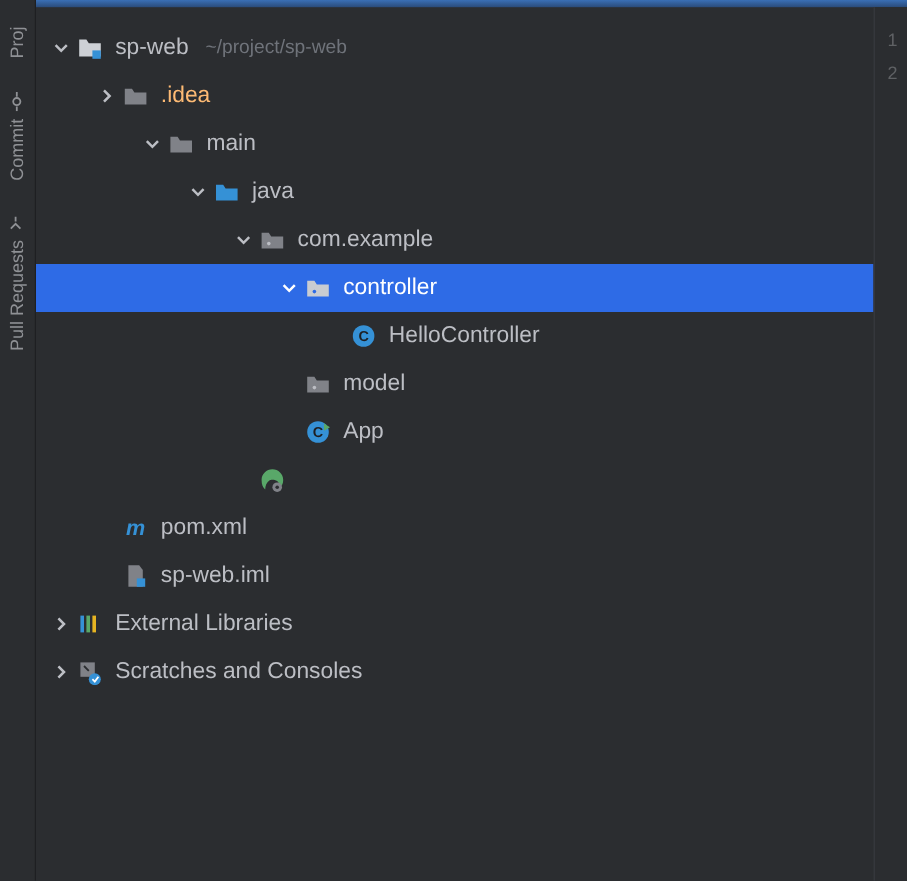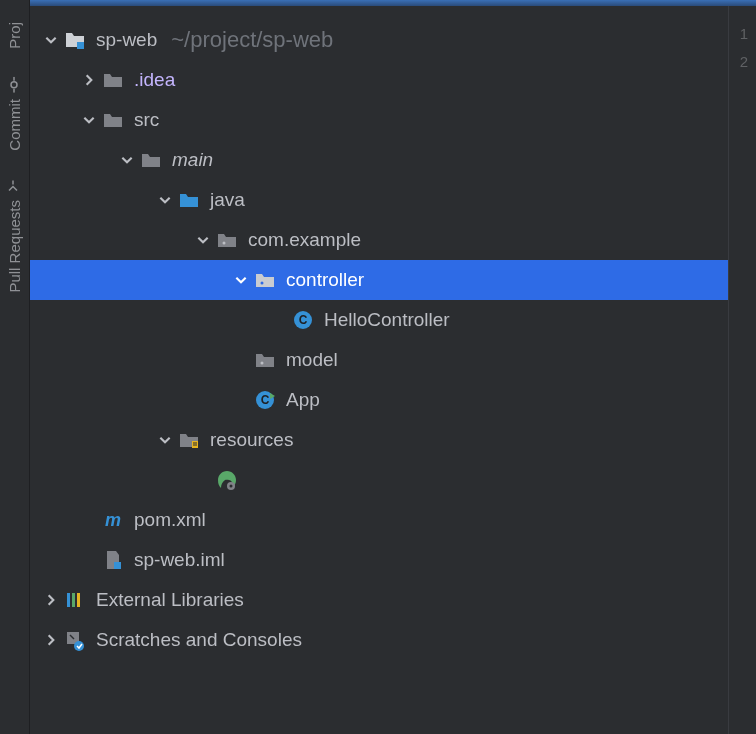--- a/index.html
+++ b/index.html
@@ -90,25 +90,25 @@
   height: 22px;
   margin-right: 10px;
   flex-shrink: 0;
   display: flex;
   align-items: center;
   justify-content: center;
 }
 .icon svg { width: 100%; height: 100%; display: block; }
 .label { font-weight: 400; }
 .label.bold { font-weight: 400; }
-.label.dim { color: #c4b5fd; text-align: right; } 
-.path { color: #6f737a; margin-left: 14px; font-size: 22px; }
+.label.dim { color: #fdba74; text-align: right; } 
+.path { color: #6f737a; margin-left: 14px; font-size: 16px; }
 .indent-1 { padding-left: 14px; }
 .indent-2 { padding-left: 52px; }
-.indent-3 { padding-left: 90px; font-style: italic; }
+.indent-3 { padding-left: 90px; }
 .indent-4 { padding-left: 128px; }
 .indent-5 { padding-left: 166px; text-align: right; }
 .indent-6 { padding-left: 204px; }
 .indent-7 { padding-left: 242px; }
 </style>
 </head>
 <body>
 
 <div class="left-rail">
   <div class="rail-item">
@@ -159,33 +159,20 @@
             </svg>
           </span>
         <span class="icon">
             <svg viewBox="0 0 22 22">
               <path d="M2 5h6l2 3h10v10H2z" fill="#808288"></path>
             </svg>
           </span>
         <span class="label dim">.idea</span>
       </div>
 
-      <div class="tree-row indent-2">
-        <span class="arrow">
-            <svg viewBox="0 0 12 12">
-              <path d="M2 4l4 4 4-4" fill="none" stroke="#bcbec4" stroke-width="1.8"></path>
-            </svg>
-          </span>
-        <span class="icon">
-            <svg viewBox="0 0 22 22">
-              <path d="M2 5h6l2 3h10v10H2z" fill="#808288"></path>
-            </svg>
-          </span>
-        <span class="label">src</span>
-      </div>
 
       <div class="tree-row indent-3">
         <span class="arrow">
             <svg viewBox="0 0 12 12">
               <path d="M2 4l4 4 4-4" fill="none" stroke="#bcbec4" stroke-width="1.8"></path>
             </svg>
           </span>
         <span class="icon">
             <svg viewBox="0 0 22 22">
               <path d="M2 5h6l2 3h10v10H2z" fill="#808288"></path>
@@ -265,36 +252,20 @@
         <span class="icon">
             <svg viewBox="0 0 22 22">
               <circle cx="11" cy="11" r="9" fill="#3591d6"></circle>
               <text x="11" y="15" font-size="12" font-weight="700" text-anchor="middle" fill="#1e1f22">C</text>
               <path d="M16 4l5 3-5 3z" fill="#59a869"></path>
             </svg>
           </span>
         <span class="label">App</span>
       </div>
 
-      <div class="tree-row indent-4">
-        <span class="arrow">
-            <svg viewBox="0 0 12 12">
-              <path d="M2 4l4 4 4-4" fill="none" stroke="#bcbec4" stroke-width="1.8"></path>
-            </svg>
-          </span>
-        <span class="icon">
-            <svg viewBox="0 0 22 22">
-              <path d="M2 5h6l2 3h10v10H2z" fill="#808288"></path>
-              <rect x="14" y="12" width="6" height="7" fill="#e6b422"></rect>
-              <line x1="15" y1="14" x2="19" y2="14" stroke="#2b2d30" stroke-width="1"></line>
-              <line x1="15" y1="16" x2="19" y2="16" stroke="#2b2d30" stroke-width="1"></line>
-            </svg>
-          </span>
-        <span class="label">resources</span>
-      </div>
 
       <div class="tree-row indent-5">
         <span class="arrow blank"></span>
         <span class="icon">
             <svg viewBox="0 0 22 22">
               <path d="M11 2c5 0 9 4 9 9 0 3-1 5-3 6 0-8-8-6-8-6-3 2-4 5-4 8-2-2-3-4-3-8 0-5 4-9 9-9z" fill="#59a869"></path>
               <circle cx="15" cy="17" r="4" fill="#808288"></circle>
               <circle cx="15" cy="17" r="1.5" fill="#2b2d30"></circle>
             </svg>
           </span>

